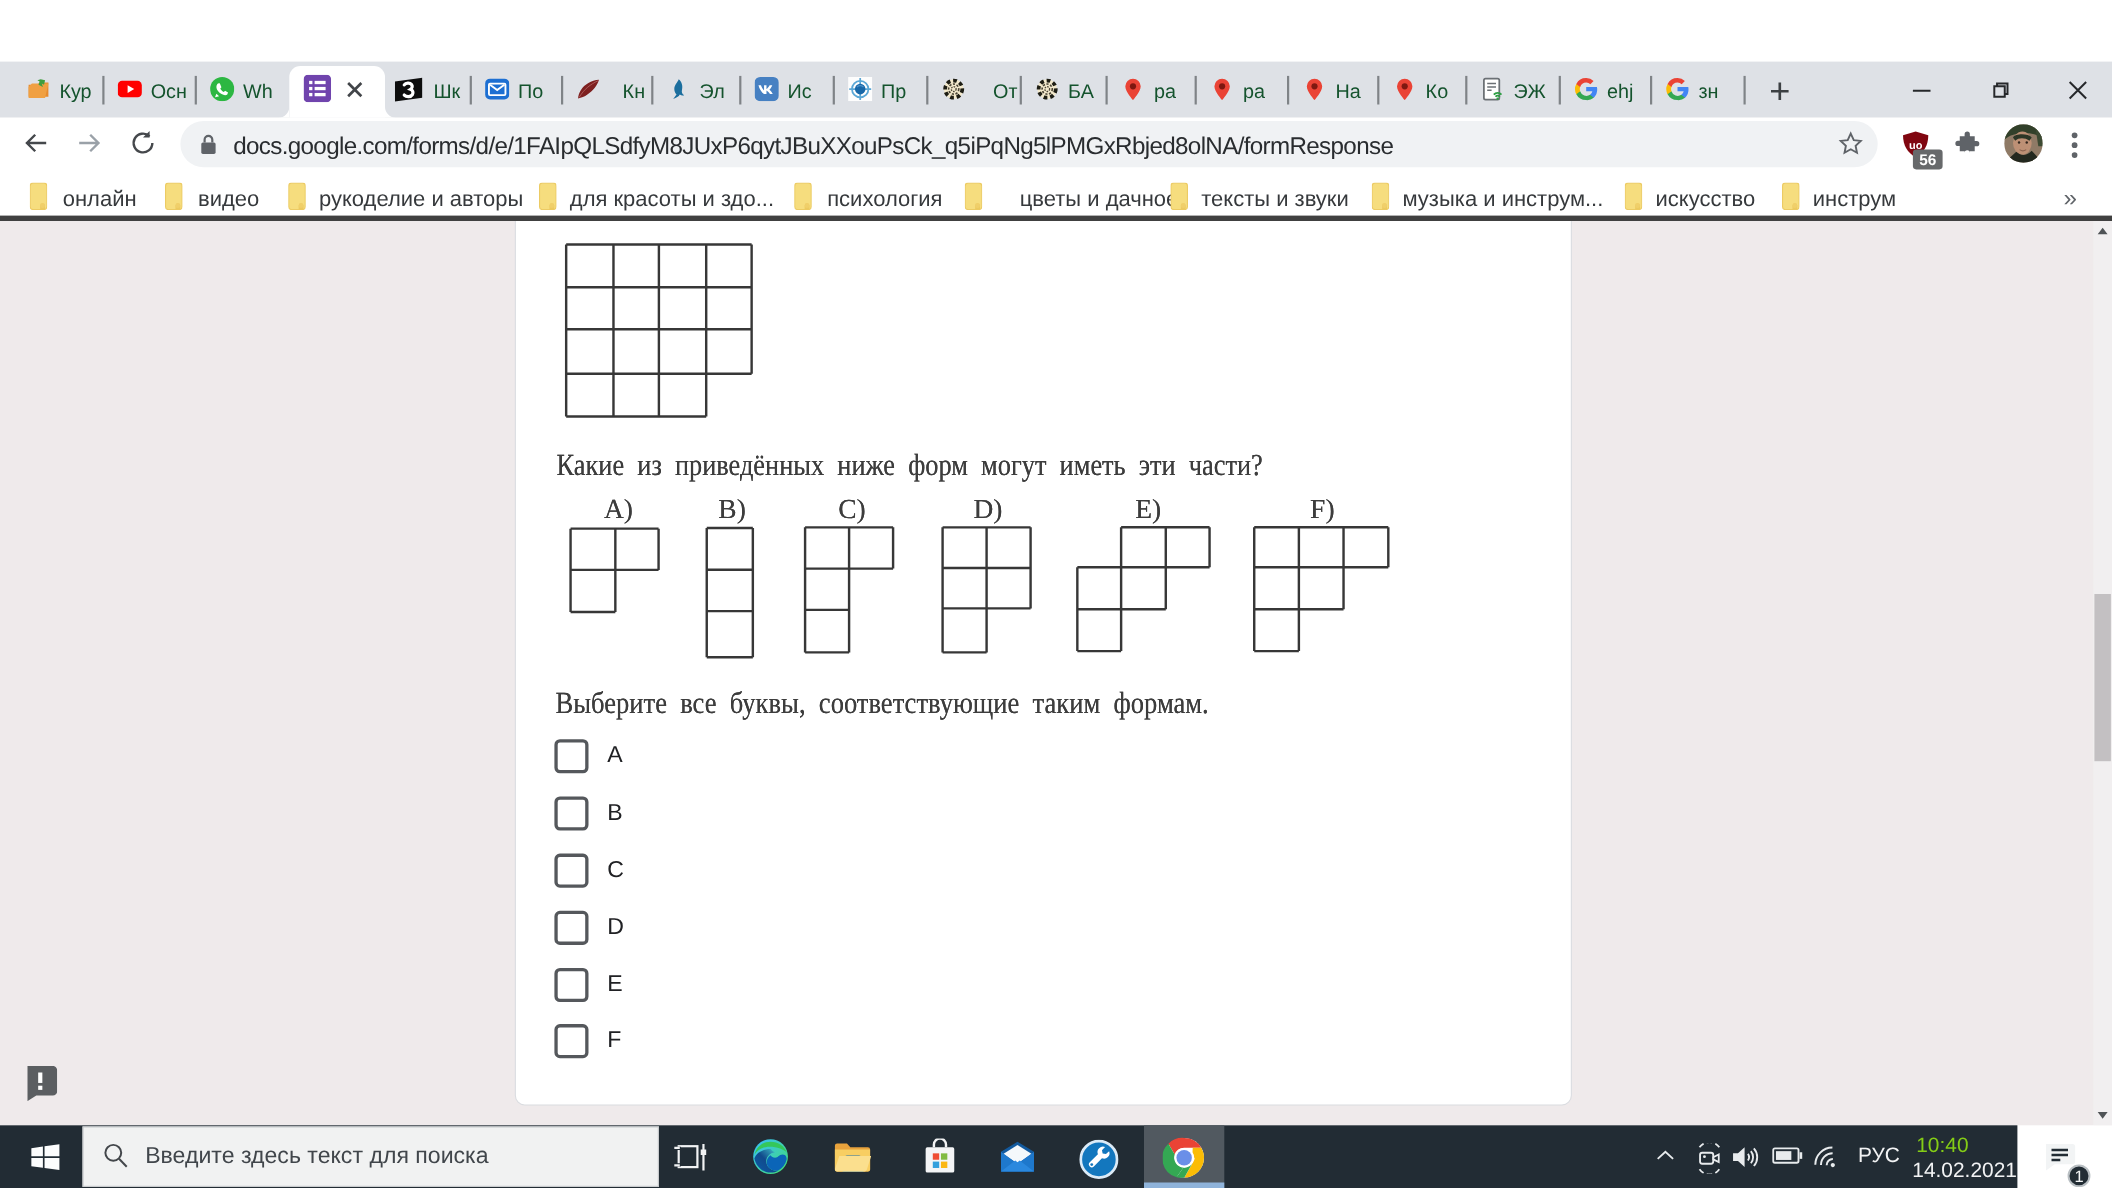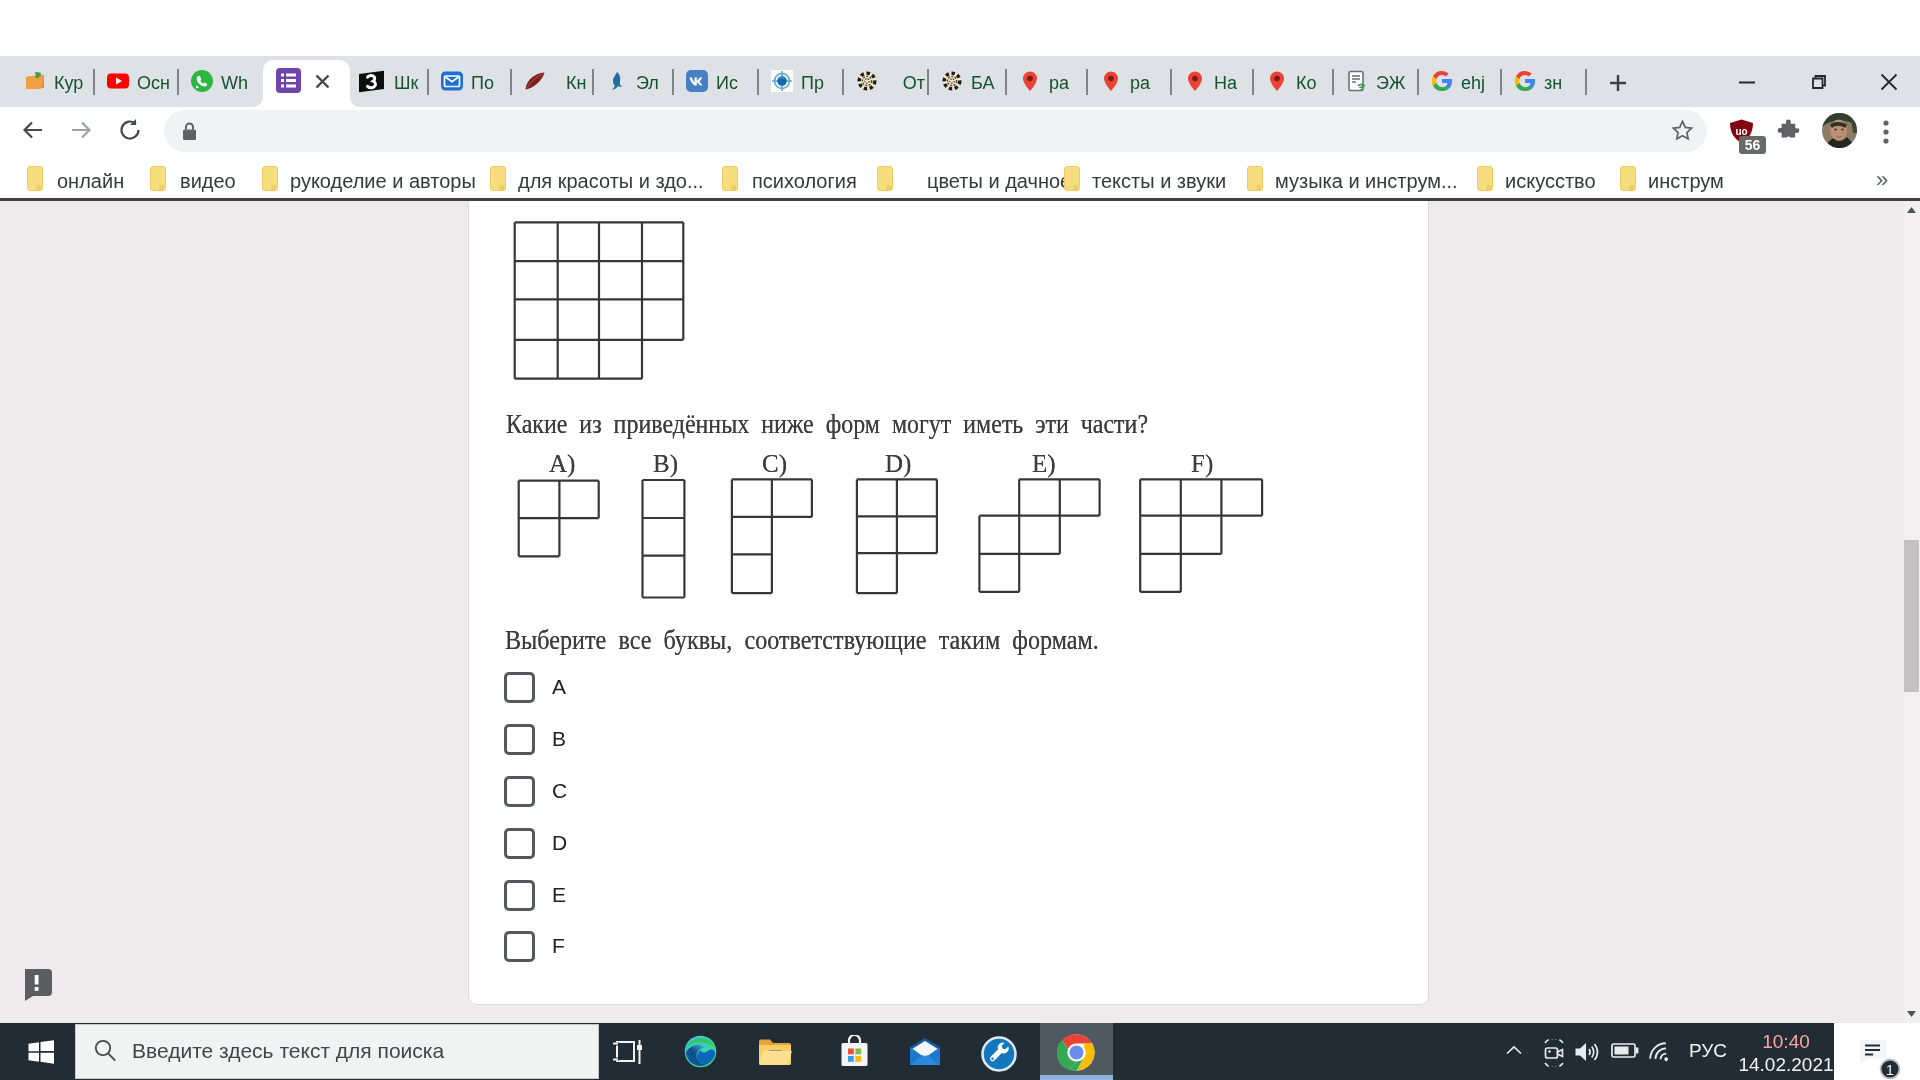--- a/index.html
+++ b/index.html
@@ -2,21 +2,21 @@
 <html><head>
 <meta charset="utf-8">
 <style>
   * { margin:0; padding:0; box-sizing:border-box; }
   html,body { width:1920px; height:1080px; overflow:hidden; background:#fff;
     font-family:"Liberation Sans", sans-serif; }
   .abs { position:absolute; }
   #topwhite { left:0; top:0; width:1920px; height:56px; background:#fff; }
   #tabstrip { left:0; top:56px; width:1920px; height:51px; background:#dee1e6; }
   #toolbar { left:0; top:107px; width:1920px; height:54px; background:#fff; }
-  #bookbar { left:0; top:161px; width:1920px; height:40px; background:#fff; border-bottom:3px solid #404040; }
+  #bookbar { left:0; top:161px; width:1920px; height:40px; background:#fff; border-bottom:5px solid #404040; }
   #content { left:0; top:201px; width:1920px; height:822px; background:#efeaeb; overflow:hidden; }
   #taskbar { left:0; top:1023px; width:1834px; height:57px; background:#222c34; }
   .tabtxt { position:absolute; top:17px; font-size:18px; color:#14532d; white-space:nowrap; overflow:hidden; }
   .tsep { position:absolute; top:13px; width:2px; height:26px; background:#7f8387; }
   .tico { position:absolute; top:14px; width:22px; height:22px; }
   .bmtxt { position:absolute; font-size:20px; color:#36393c; top:9px; white-space:nowrap; }
   .bmfold { position:absolute; top:5px; width:16px; height:25px; }
 </style>
 </head>
 <body>
@@ -186,20 +186,21 @@
     </svg>
 <svg style="position:absolute;left:117px;top:10px;" width="26" height="26" viewBox="0 0 26 26">
       <path d="M21.5 13a8.5 8.5 0 1 1-2.6-6.1" stroke="#45484c" stroke-width="2.2" fill="none"></path>
       <path d="M19 2v6h-6z" fill="#45484c"></path>
     </svg>
 <div style="position:absolute;left:164px;top:3px;width:1543px;height:42px;border-radius:21px;background:#f0f2f4;"></div>
 <svg style="position:absolute;left:181px;top:14px;" width="17" height="21" viewBox="0 0 17 21">
       <rect x="2" y="8.5" width="13" height="10.5" rx="1.5" fill="#5f6368"></rect>
       <path d="M5 8.5V6a3.5 3.5 0 0 1 7 0v2.5" stroke="#5f6368" stroke-width="2" fill="none"></path>
     </svg>
+<div id="urltxt" style="position:absolute;left:212px;top:13px;width:1420px;font-size:22px;color:#292c2f;white-space:nowrap;overflow:hidden;letter-spacing:-0.6px;">docs.google.com/forms/d/e/1FAIpQLSdfyM8JUxP6qytJBuXXouPsCk_q5iPqNg5lPMGxRbjed8olNA/formResponse</div>
 <svg style="position:absolute;left:1671px;top:12px;" width="23" height="23" viewBox="0 0 24 24">
       <path d="M12 2.5l2.9 6.2 6.6.8-4.9 4.6 1.3 6.6-5.9-3.3-5.9 3.3 1.3-6.6L2.5 9.5l6.6-.8z" fill="none" stroke="#5f6368" stroke-width="1.8"></path>
     </svg>
 <svg style="position:absolute;left:1728px;top:11px;" width="27" height="27" viewBox="0 0 27 27">
       <path d="M13.5 1.5L25 5c0 9-4 16-11.5 20C6 21 2 14 2 5z" fill="#800610"></path>
       <text x="13.5" y="17" font-size="10" fill="#fff" text-anchor="middle" font-family="Liberation Sans" font-weight="bold">uo</text>
     </svg>
 <div style="position:absolute;left:1739px;top:29px;width:27px;height:18px;background:#67696b;border-radius:3px;color:#fff;font-size:14px;font-weight:bold;text-align:center;line-height:18px;">56</div>
 <svg style="position:absolute;left:1776px;top:12px;" width="25" height="25" viewBox="0 0 25 25">
       <path d="M10 3a2.4 2.4 0 0 1 4.8 0v1.8h4.4v4.4H21a2.4 2.4 0 0 1 0 4.8h-1.8v4.4h-4.4V20a2.4 2.4 0 0 0-4.8 0v-1.6H5.6v-4.6H4a2.4 2.4 0 0 1 0-4.8h1.6V4.8H10z" fill="#5f6368"></path>
@@ -477,21 +478,21 @@
     </svg>
 <svg style="position:absolute;left:1648px;top:16px;" width="30" height="27" viewBox="0 0 30 27">
       <g transform="rotate(-45 15 17)">
         <path d="M4 10a15.5 15.5 0 0 1 22 0" fill="none" stroke="#e8ebed" stroke-width="1.8"></path>
         <path d="M7.5 13.8a10.5 10.5 0 0 1 15 0" fill="none" stroke="#e8ebed" stroke-width="1.8"></path>
         <path d="M11 17.6a5.6 5.6 0 0 1 8 0" fill="none" stroke="#e8ebed" stroke-width="1.8"></path>
         <circle cx="15" cy="21.5" r="1.9" fill="#e8ebed"></circle>
       </g>
     </svg>
 <div style="position:absolute;left:1689px;top:17px;font-size:19px;color:#f2f3f4;">РУС</div>
-<div style="position:absolute;left:1742px;top:8px;width:88px;text-align:center;font-size:19px;color:#fca5a5;">10:40</div>
+<div style="position:absolute;left:1742px;top:8px;width:88px;text-align:left;font-size:19px;color:#84cc16;">10:40</div>
 <div style="position:absolute;left:1736px;top:31px;width:100px;text-align:center;font-size:19px;color:#f2f3f4;">14.02.2021</div>
 <svg style="position:absolute;left:1856px;top:16px;" width="50" height="40" viewBox="0 0 50 40">
       <path d="M4 1h24a2.5 2.5 0 0 1 2.5 2.5V17a2.5 2.5 0 0 1-2.5 2.5H12L4 25z" fill="#f2f4f5"></path>
       <path d="M9 6.5h15M9 11h15M9 15.5h8" stroke="#222c34" stroke-width="2.2"></path>
       <circle cx="34" cy="30" r="9.5" fill="#222c34" stroke="#b9bfc3" stroke-width="1.8"></circle>
       <text x="34" y="35.5" font-size="15" fill="#f2f4f5" text-anchor="middle" font-family="Liberation Sans">1</text>
     </svg>
 </div>
 
 </body></html>

